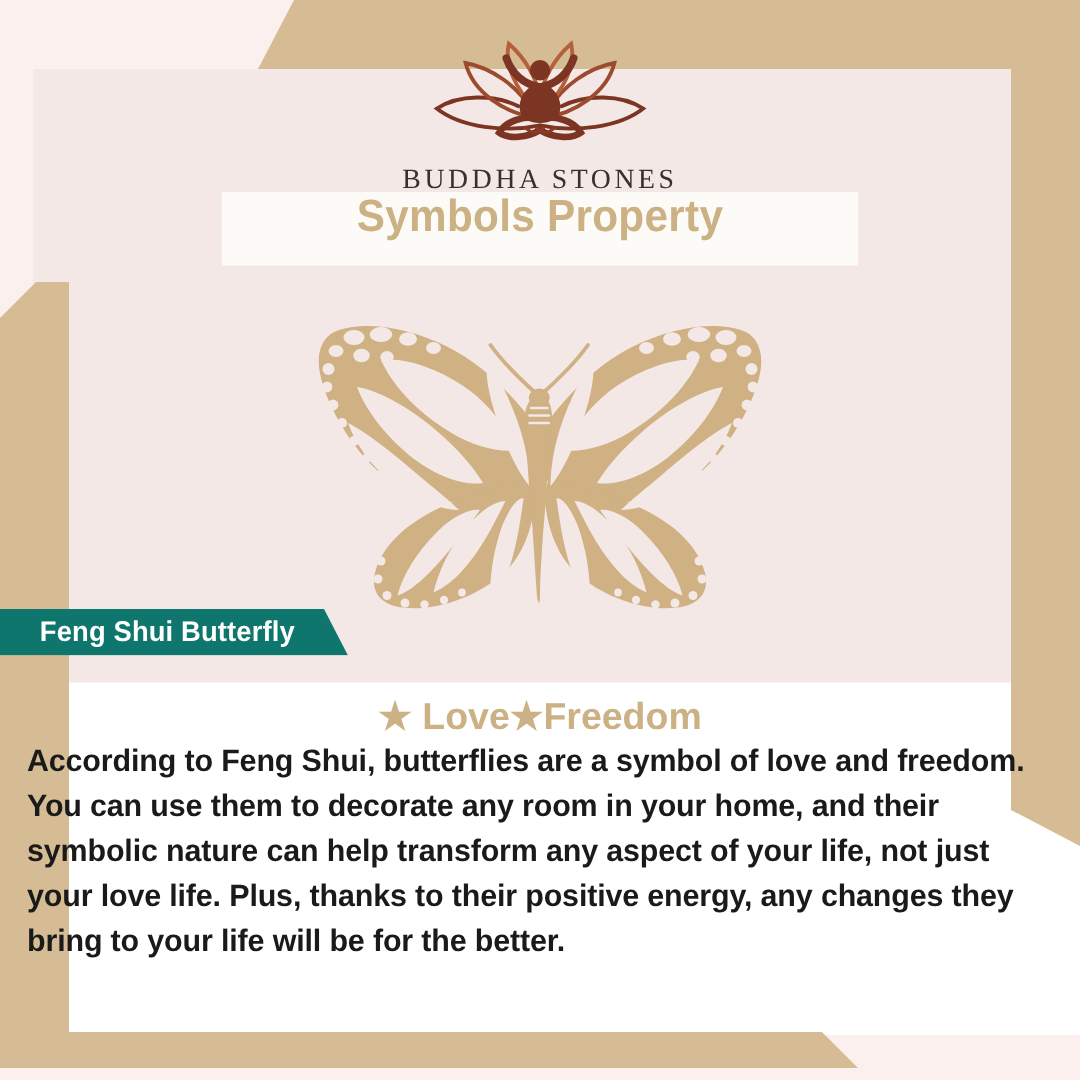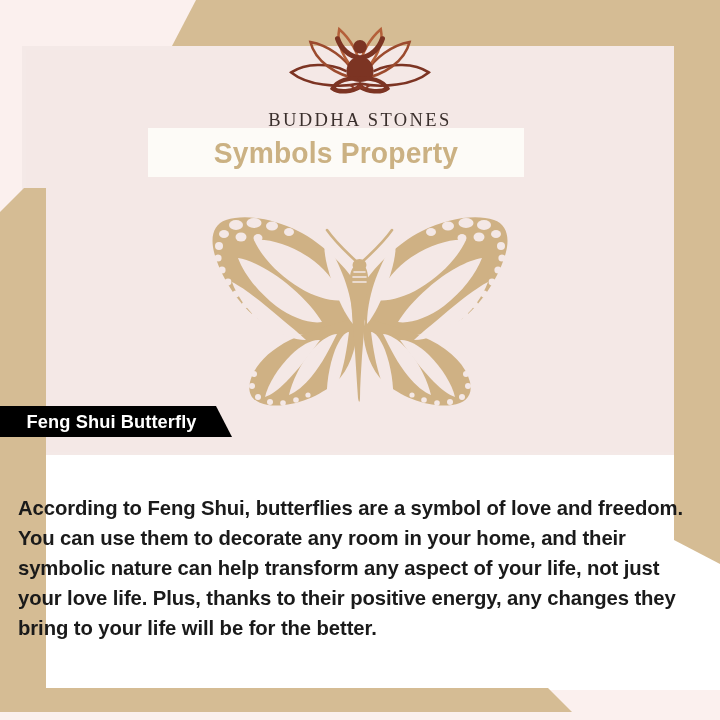--- a/index.html
+++ b/index.html
@@ -103,24 +103,24 @@
     font-size: 18.5px;
     letter-spacing: 2.4px;
     color: #3a2f2c;
     font-weight: 400;
   }
 
   
   .title-banner {
     position: absolute;
     left: 148px; top: 128px;
-    width: 376px; height: 49px;
+    width: 424px; height: 49px;
     background: #fdfbf7;
     display: flex;
-    align-items: center;
+    align-items: flex-start;
     justify-content: center;
   }
   .title-text {
     font-family: "Liberation Sans Narrow", "Liberation Sans", sans-serif;
     font-size: 30px;
     font-weight: bold;
     color: #cbb183;
     letter-spacing: 0.2px;
     transform: scaleX(0.94);
   }
@@ -131,21 +131,21 @@
     left: 194px; top: 206px;
     width: 332px; height: 200px;
   }
   .butterfly-svg { display: block; width: 332px; height: 200px; }
 
   
   .tag {
     position: absolute;
     left: 0; top: 406px;
     height: 31px;
-    background: #000000;
+    background: #0f766e;
     clip-path: polygon(0 0, 216px 0, 232px 31px, 0 31px);
     width: 234px;
     display: flex;
     align-items: center;
     text-align: right;
   }
   .tag-text {
     margin-left: 23px;
     font-family: "Liberation Sans Narrow", "Liberation Sans", sans-serif;
     font-size: 19px;
@@ -391,15 +391,16 @@
         <path d="M159 71 L 172 71"></path>
         <path d="M159 76 L 172 76"></path>
       </g>
     </svg>
   </div>
 
   <div class="tag">
     <span class="tag-text">Feng Shui Butterfly</span>
   </div>
 
+  <div class="subhead">★ Love★Freedom</div>
   <div class="body-copy">According to Feng Shui, butterflies are a symbol of love and freedom. You can use them to decorate any room in your home, and their symbolic nature can help transform any aspect of your life, not just your love life. Plus, thanks to their positive energy, any changes they bring to your life will be for the better.</div>
 
 </div>
 
 </body></html>

